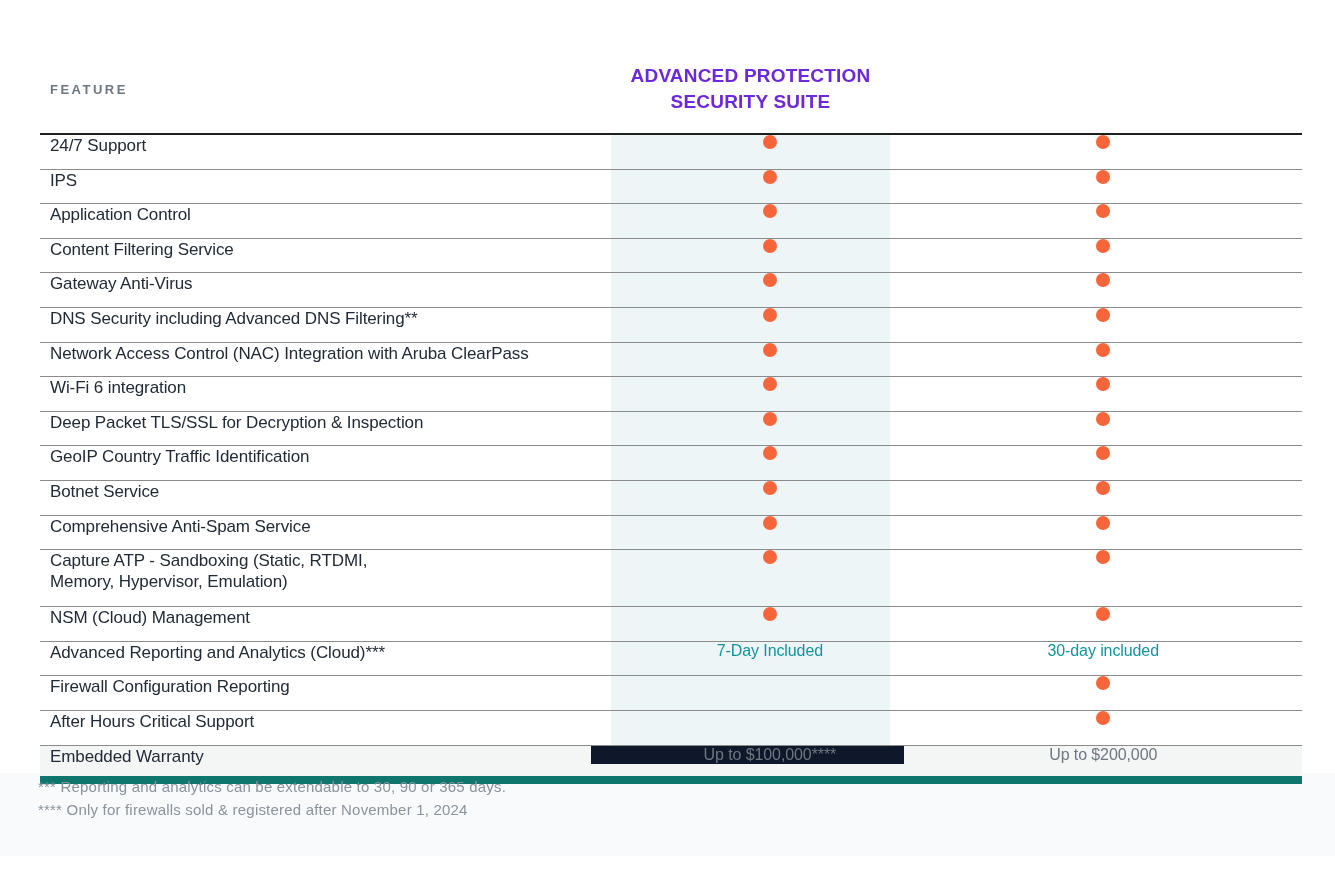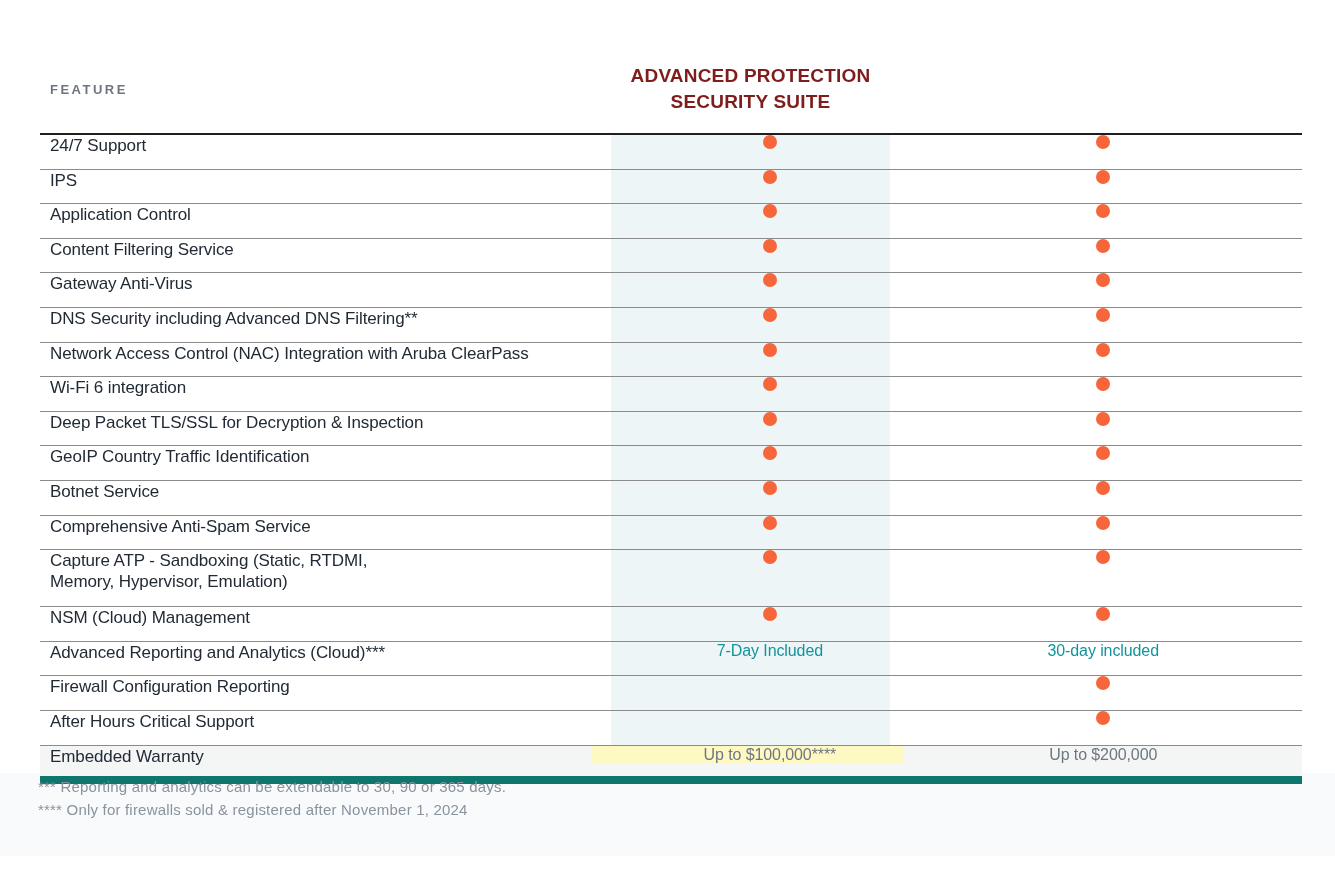--- a/index.html
+++ b/index.html
@@ -13,21 +13,21 @@
 
   
   .feature-header{
     position:absolute;left:50px;top:82px;
     font-size:13px;font-weight:bold;letter-spacing:2.5px;
     color:#6D7680;
   }
   .col-header{
     position:absolute;top:63px;
     font-size:19px;font-weight:bold;line-height:26px;
-    color:#7f1d1d;text-align:center;white-space:pre-line;letter-spacing:.2px;
+    color:#6d28d9;text-align:center;white-space:pre-line;letter-spacing:.2px;
   }
   .col-header.adv{left:611px;width:279px;}
   .col-header.man{left:890px;width:412px;}
 
   
   .band{
     position:absolute;left:611px;top:133px;width:279px;height:640px;
     background:#EDF5F7;z-index:0;
   }
 
@@ -42,21 +42,21 @@
     position:absolute;left:40px;top:133px;width:1262px;z-index:1;
     border-top:2px solid #1F1F1F;
   }
   .tr{
     display:flex;align-items:flex-start;
     border-bottom:1px solid #8B8B8B;
     height:33.6px;
   }
   .tr.tall{height:56px;}
   .tr.last{height:30px;border-bottom:8px solid #0f766e;background:#F4F5F5;}
-  .tr.last .cell.adv{background:#fef9c3;}
+  .tr.last .cell.adv{background:#0f172a;}
 
   .td{display:flex;align-items:center;}
   .td.feature{
     width:571px;padding-left:10px;box-sizing:border-box;
     font-size:17px;color:#222B35;white-space:pre-line;line-height:21px;
     letter-spacing:-0.1px;
   }
   .td.cell{justify-content:center;}
   .td.cell.adv{width:279px;padding-left:44px;}
   .td.cell.man{width:412px;}

